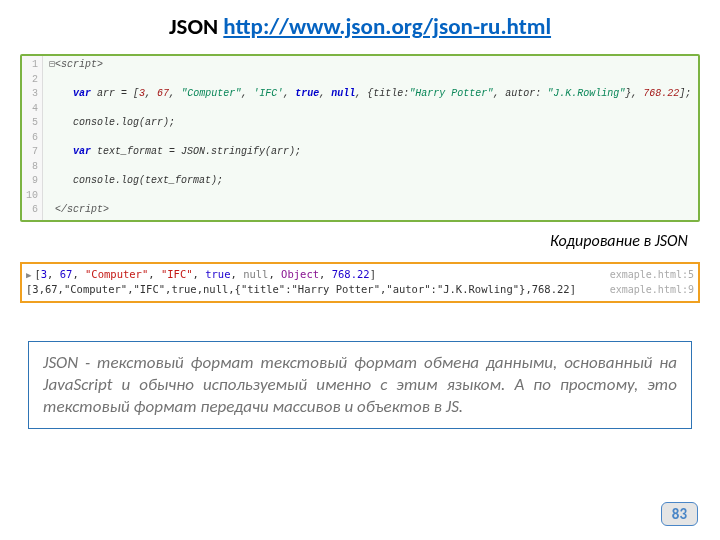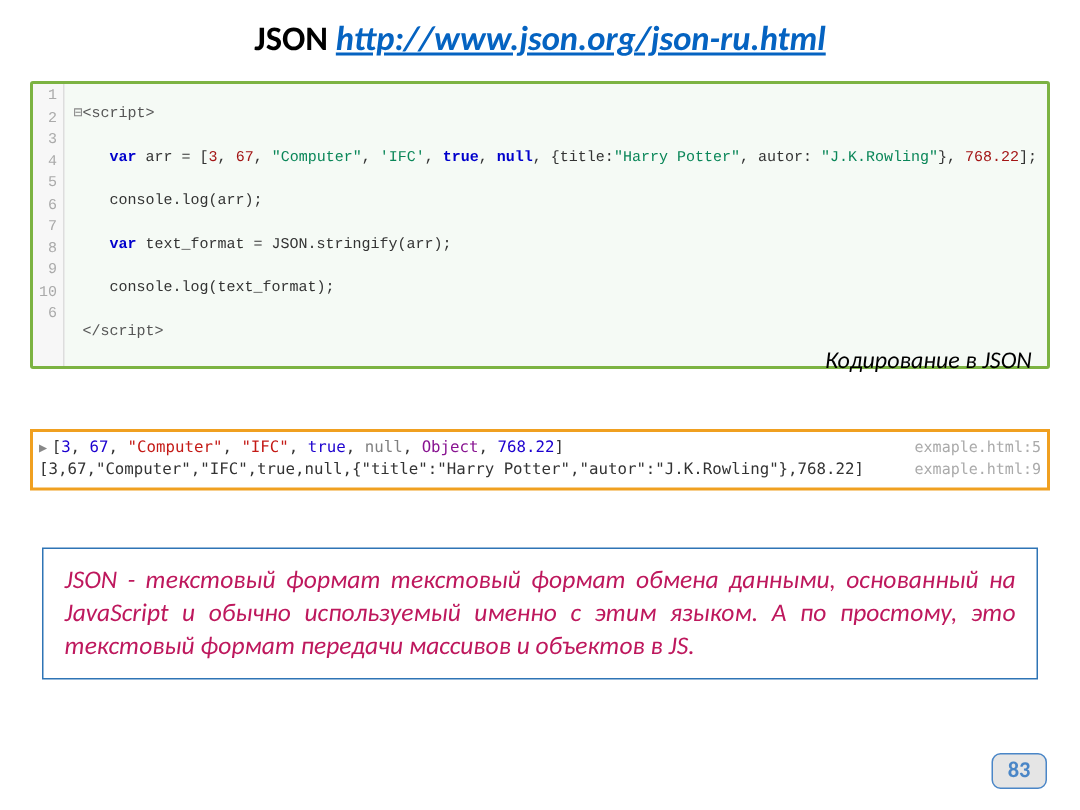--- a/index.html
+++ b/index.html
@@ -15,45 +15,45 @@
   .title {
     text-align: center;
     font-size: 23px;
     font-weight: bold;
     padding: 12px 0 8px 0;
     color: #000;
   }
   .title a {
     color: #0563c1;
     text-decoration: underline;
-    font-style: italic;
   }
   .code-block {
     margin: 6px 20px 0 20px;
     border: 2px solid #7cb342;
     border-radius: 2px;
     background: #f5faf5;
     display: flex;
     font-family: "Courier New", monospace;
     font-size: 10px;
   }
   .gutter {
     background: #f7f7f7;
     color: #aaa;
     text-align: right;
     padding: 2px 4px;
     border-right: 1px solid #ddd;
     user-select: none;
     line-height: 1.45;
   }
   .code {
-    padding: 14px 6px;
+    padding: 2px 6px;
     line-height: 1.45;
     white-space: pre;
     color: #333;
+    font-style: italic;
   }
   .kw { color: #0000cc; font-weight: bold; }
   .str2 { color: #098658; }
   .num2 { color: #a31515; }
   .tag { color: #555; }
   .bool { color: #0000cc; font-weight: bold; }
   .null { color: #0000cc; font-weight: bold; }
   .fold { color:#888; }
 
   .caption {
@@ -87,21 +87,21 @@
   .c-src { color:#aaa; font-size:10px;}
   .plain { color:#333; }
 
   .def-box {
     margin: 38px 28px 0 28px;
     border: 1px solid #2e74b5;
     padding: 10px 14px;
     font-size: 17px;
     font-style: italic;
     text-align: justify;
-    color: #be185d;
+    color: #737373;
     line-height: 1.3;
   }
 
   .pagenum {
     position: absolute;
     right: 22px;
     bottom: 14px;
     border: 1.5px solid #4a86c7;
     border-radius: 6px;
     padding: 2px 10px;

